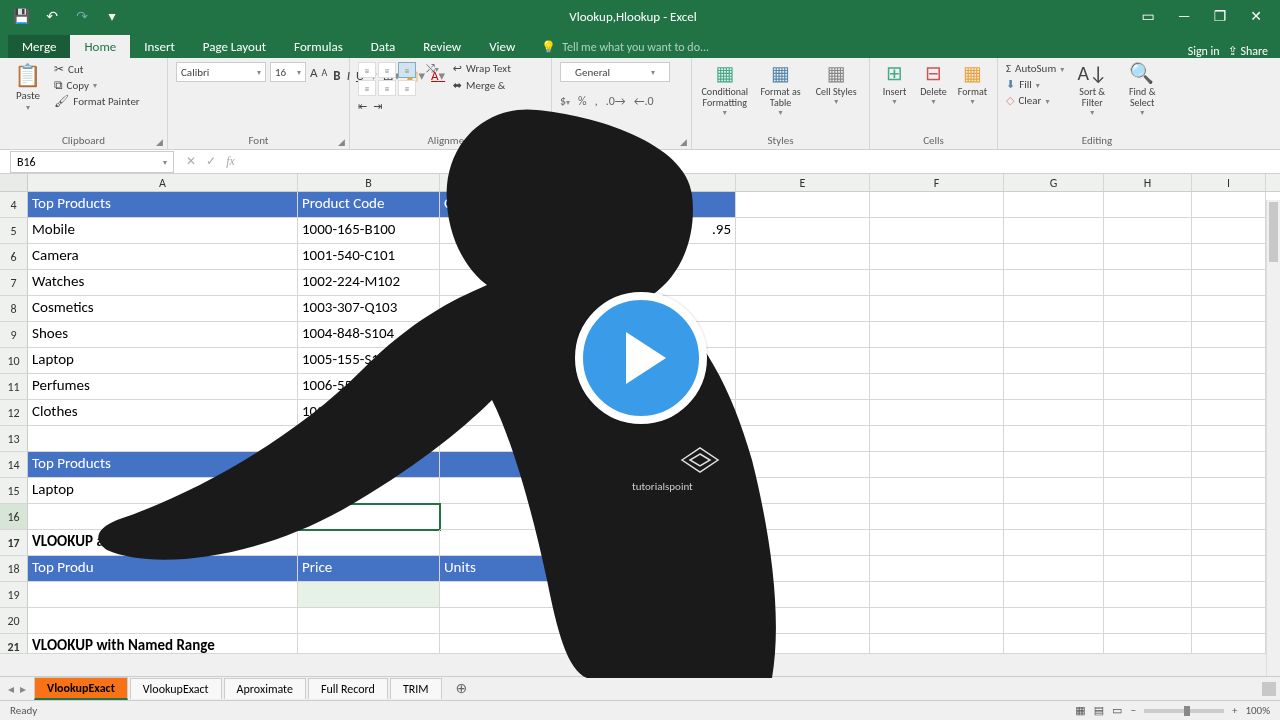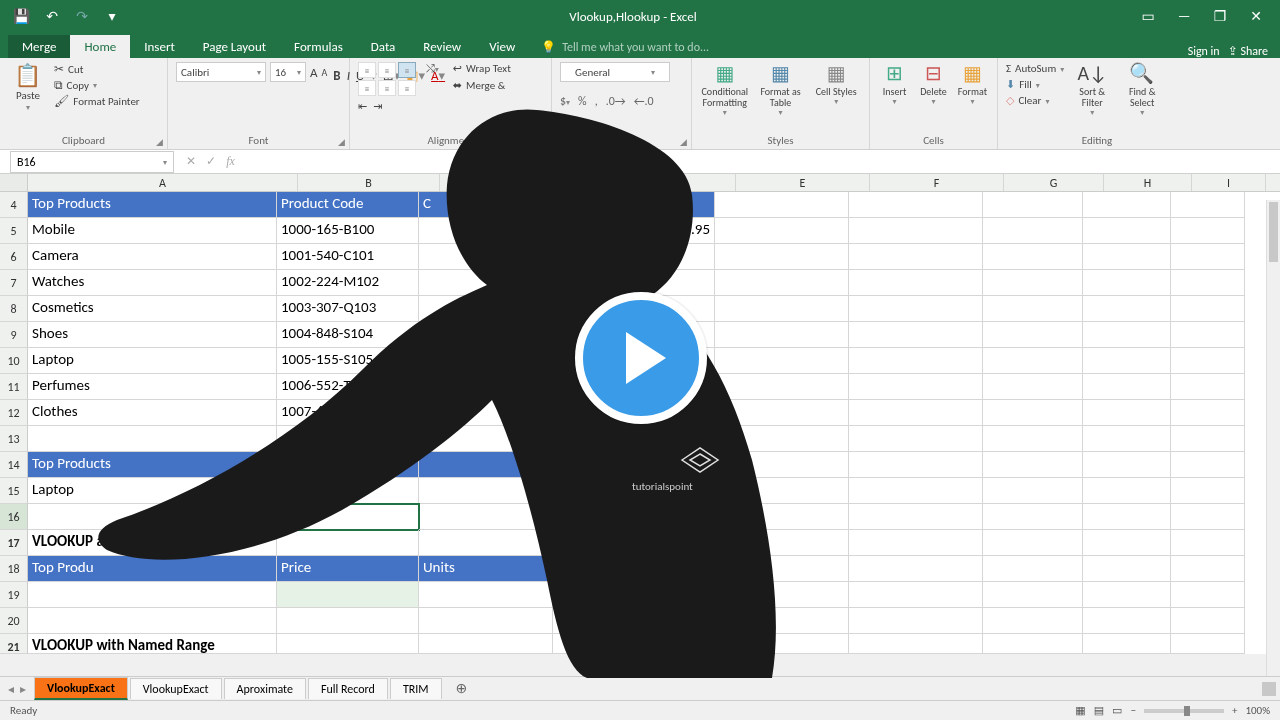--- a/index.html
+++ b/index.html
@@ -67,21 +67,21 @@
 .colheads { display:flex; height:18px; background:#eef1ee; font-size:12px; color:#333; border-bottom:1px solid #ccc; }
 .corner { width:28px; border-right:1px solid #ccc; background:#e8ebe8; }
 .ch { border-right:1px solid #d6d6d6; text-align:center; line-height:18px; }
 .chA{width:270px} .chB{width:142px} .chC{width:134px} .chD{width:162px} .chE{width:134px} .chF{width:134px} .chG{width:100px} .chH{width:88px} .chI{width:74px}
 
 .rows { }
 .row { display:flex; height:26px; font-size:15px; }
 .rh { width:28px; background:#eef1ee; border-right:1px solid #ccc; border-bottom:1px solid #d6d6d6; text-align:center; font-size:12px; line-height:26px; color:#333; }
 .rh.sel { background:#d6e5d6; }
 .cell { border-right:1px solid #d6d6d6; border-bottom:1px solid #d6d6d6; padding:2px 4px; overflow:hidden; white-space:nowrap; }
-.cA{width:249px} .cB{width:142px} .cC{width:134px} .cD{width:162px} .cE{width:134px} .cF{width:134px} .cG{width:100px} .cH{width:88px} .cI{width:74px}
+.cA{width:270px} .cB{width:142px} .cC{width:134px} .cD{width:162px} .cE{width:134px} .cF{width:134px} .cG{width:100px} .cH{width:88px} .cI{width:74px}
 .hdrcell { background:#4472c4; color:#fff; font-size:15px; }
 .boldrow { font-weight:600; }
 .rnum { text-align:right; }
 .selcell { outline:2px solid #217346; outline-offset:-1px; background:#fff; }
 
 
 .sheettabs { position:absolute; bottom:20px; left:0; right:0; height:24px; background:#f0f0f0; border-top:1px solid #ccc; display:flex; align-items:center; font-size:12px; }
 .sheettabs .nav { padding:0 8px; color:#888; display:flex; gap:6px; }
 .stab { padding:3px 12px; border:1px solid #ccc; border-bottom:none; background:#f8f8f8; cursor:pointer; margin-right:2px; }
 .stab.active { background:#f97316; border-bottom:2px solid #217346; font-weight:700; }

